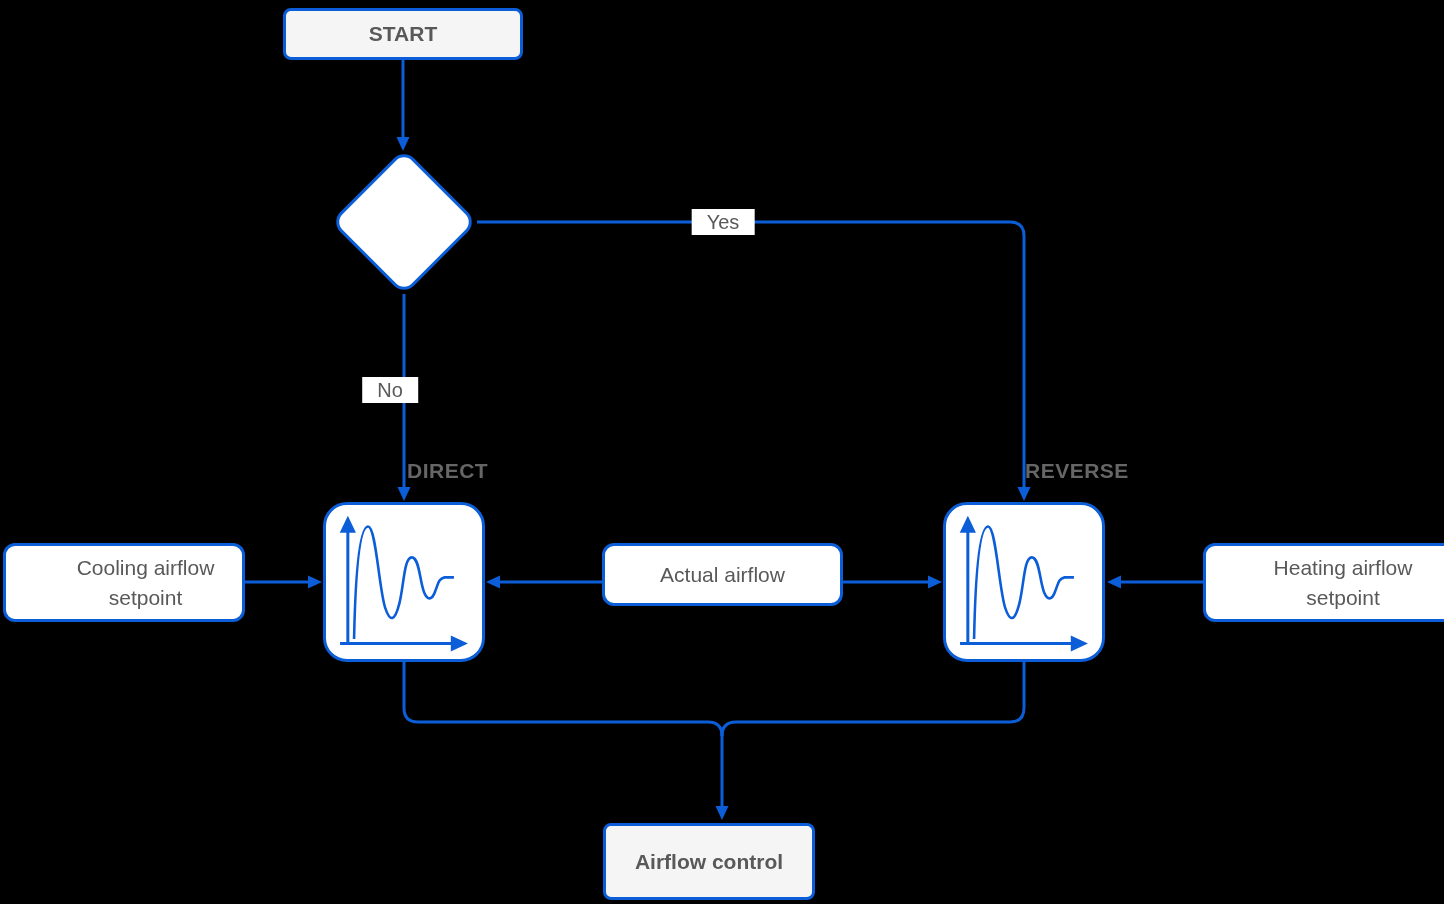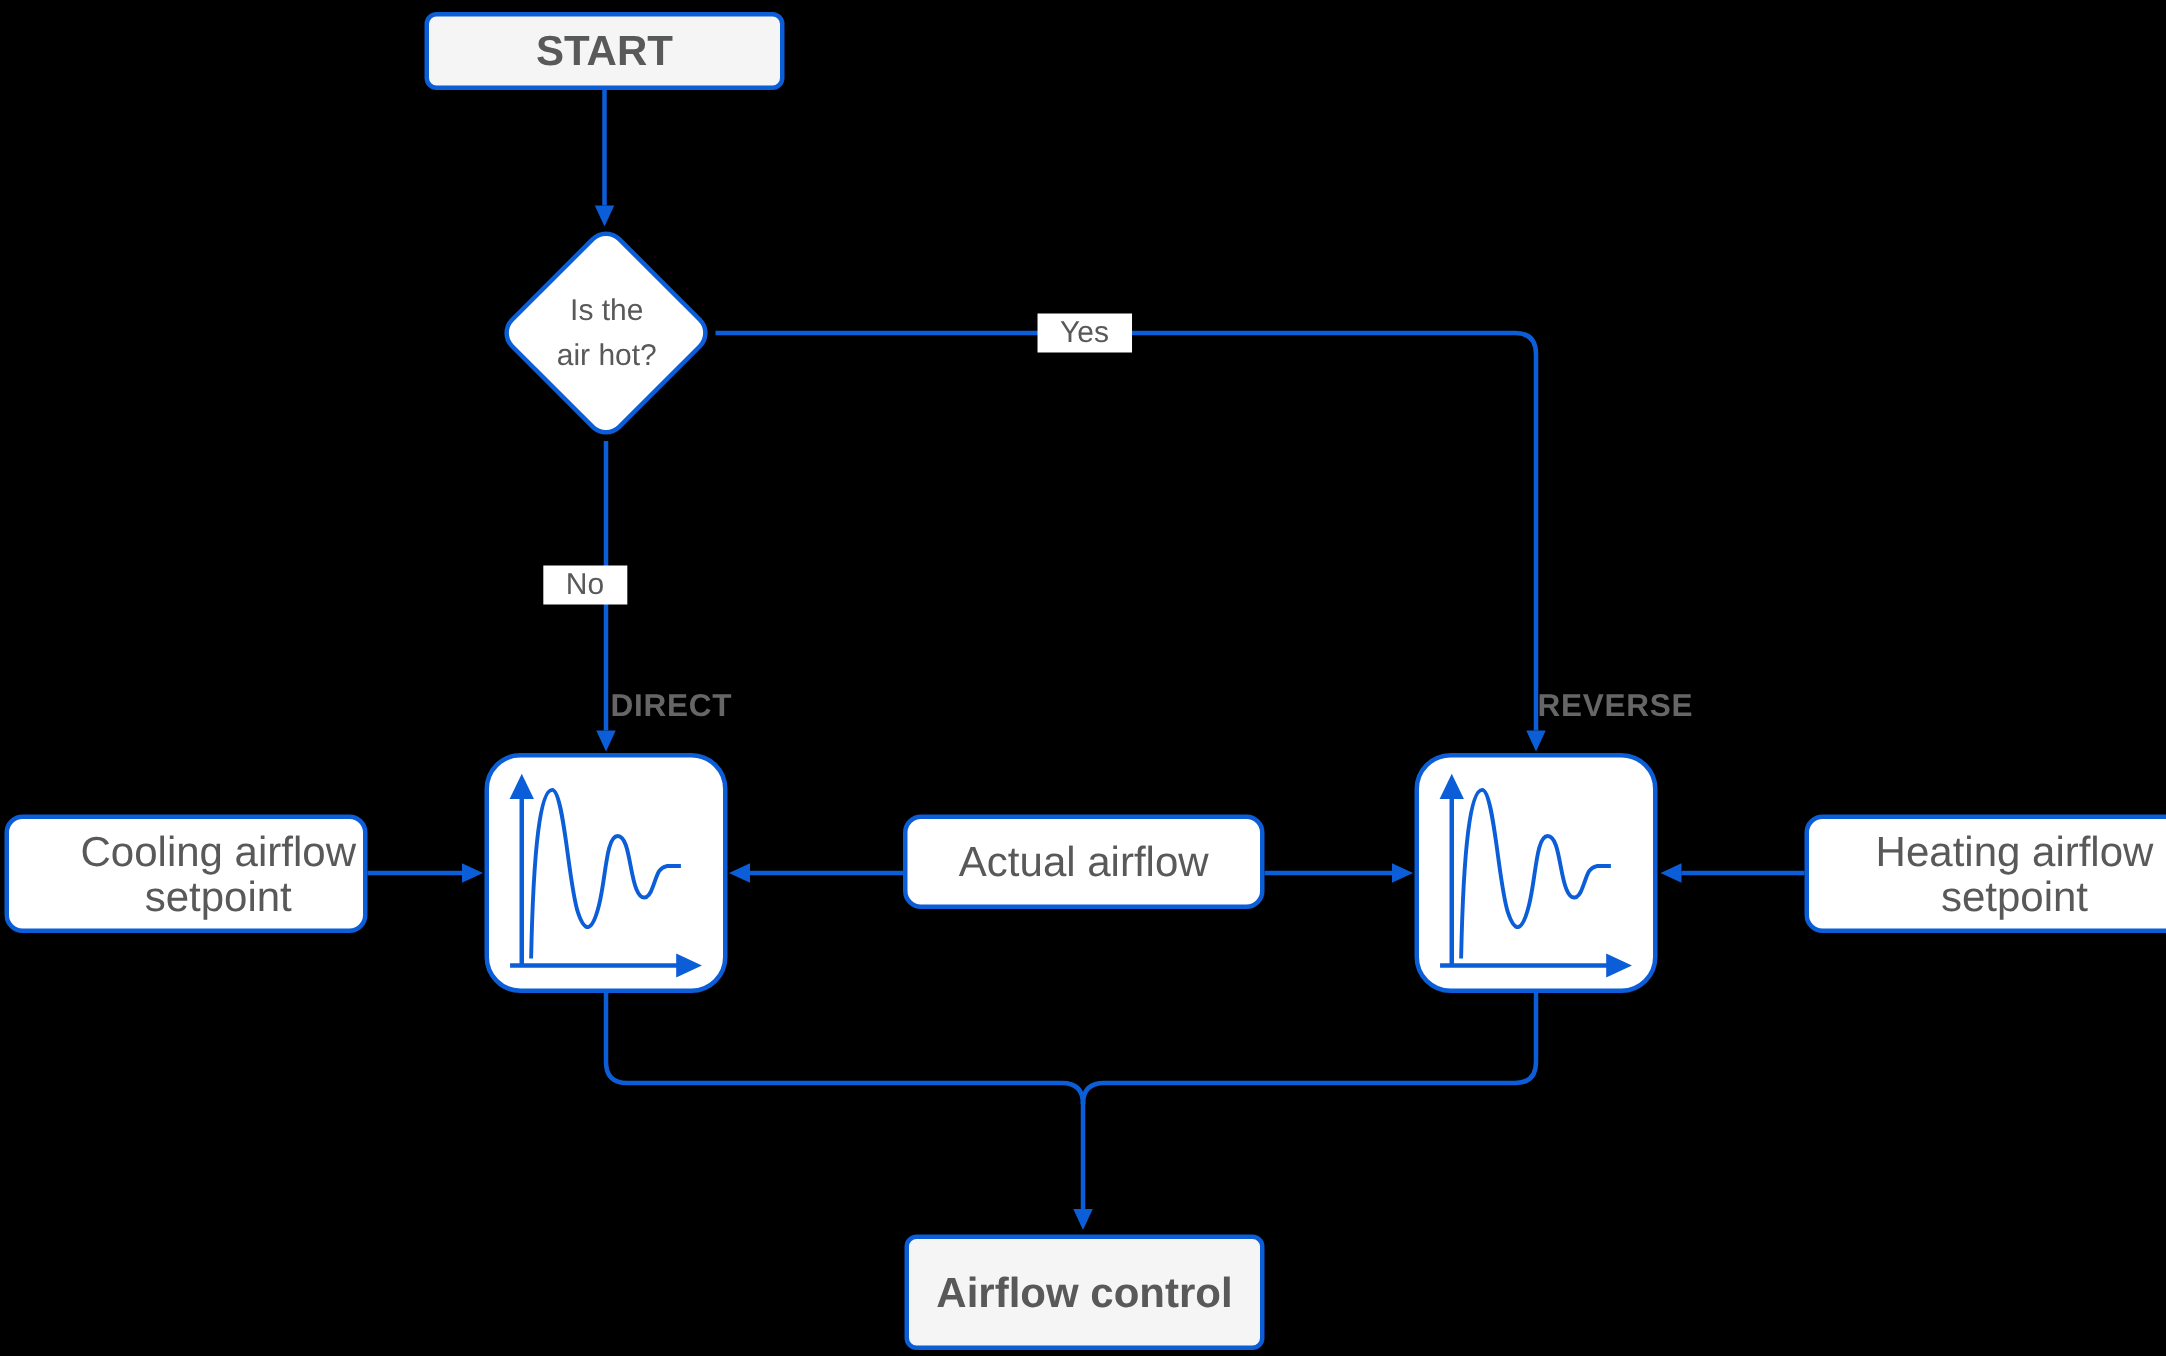--- a/index.html
+++ b/index.html
@@ -13,21 +13,21 @@
     background:var(--bg);
     font-family:"Liberation Sans", sans-serif;
   }
   .connectors{position:absolute; inset:0; width:1444px; height:904px;}
   .connectors path, .connectors line{stroke:var(--accent); stroke-width:3; fill:none;}
   .connectors polygon{fill:var(--accent); stroke:none;}
 
   .node{
     position:absolute; display:flex; align-items:center; justify-content:center;
     background:var(--fill); border:3px solid var(--accent); border-radius:12px;
-    color:var(--text); font-size:28px; line-height:30px; text-align:center;
+    color:var(--text); font-size:21px; line-height:30px; text-align:center;
     white-space:pre-line;
   }
   .node.terminal{background:var(--fill-gray); border-radius:8px; font-weight:bold;}
   .diamond{
     position:absolute; left:352px; top:170px; width:104px; height:104px;
     background:var(--fill); border:3.5px solid var(--accent); border-radius:14px;
     transform:rotate(45deg);
   }
   .diamond-text{
     position:absolute; left:332px; top:192px; width:145px; height:60px;
@@ -95,22 +95,20 @@
     </g>
     <g>
       <path d="M 722,730 V 806"></path>
       <polygon points="722,820 715.5,806 728.5,806"></polygon>
     </g>
   </svg>
 
   <div class="node terminal" style="left:283px; top:8px; width:240px; height:52px;">START</div>
 
   <div class="diamond"></div>
-  <div class="diamond-text">Is the
-air hot?</div>
 
   <div class="edge-label" style="left:723px; top:222px;">Yes</div>
   <div class="edge-label" style="left:390px; top:390px;">No</div>
 
   <div class="mode-label" style="left:407px; top:460px;">DIRECT</div>
   <div class="mode-label" style="left:1025px; top:460px;">REVERSE</div>
 
   <div class="pid-box" style="left:323px; top:502px;">
     <svg viewBox="0 0 100 100" preserveAspectRatio="none">
       <line x1="14" y1="90" x2="14" y2="16" stroke-width="3"></line>
@@ -132,15 +130,15 @@
   </div>
 
   <div class="node" style="left:3px; top:543px; width:242px; height:79px;padding-left:43px;">Cooling airflow
 setpoint</div>
 
   <div class="node" style="left:602px; top:543px; width:241px; height:63px;">Actual airflow</div>
 
   <div class="node" style="left:1203px; top:543px; width:280px; height:79px;">Heating airflow
 setpoint</div>
 
-  <div class="node terminal" style="left:603px; top:823px; width:240px; height:77px;">Airflow control</div>
+  <div class="node terminal" style="left:603px; top:823px; width:212px; height:77px;">Airflow control</div>
 
 </div>
 
 </body></html>

